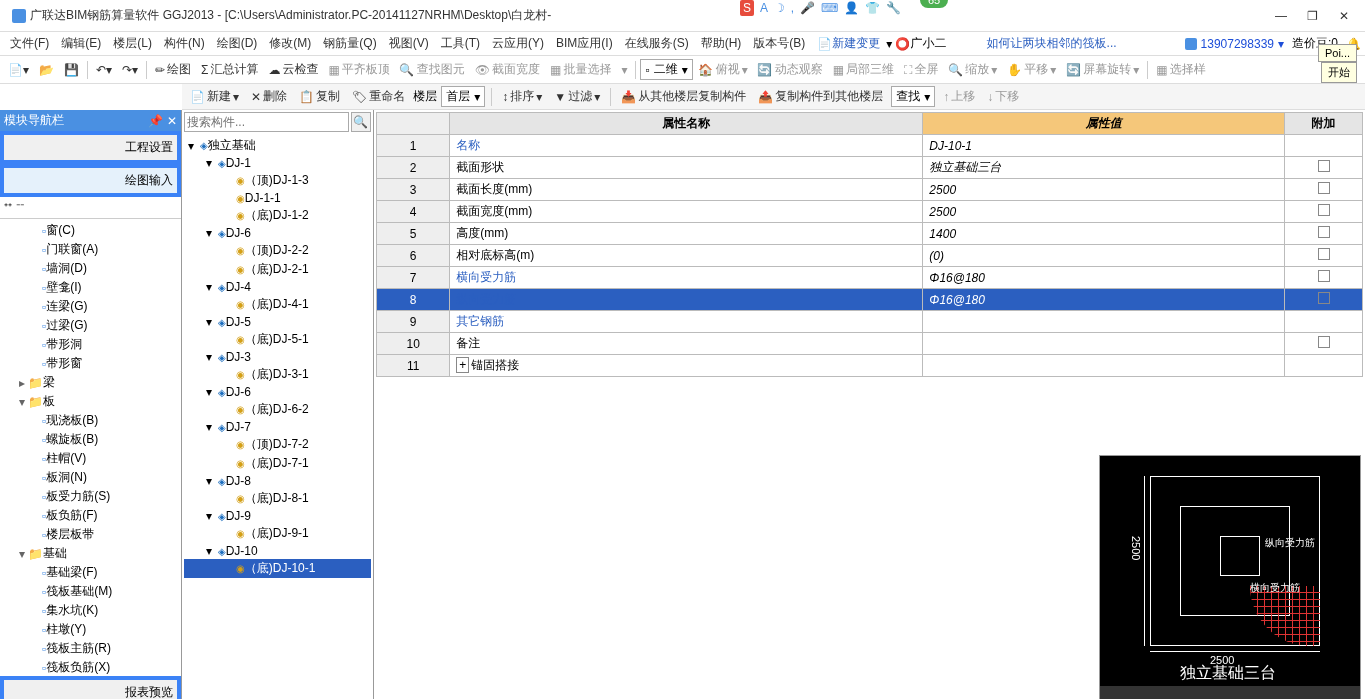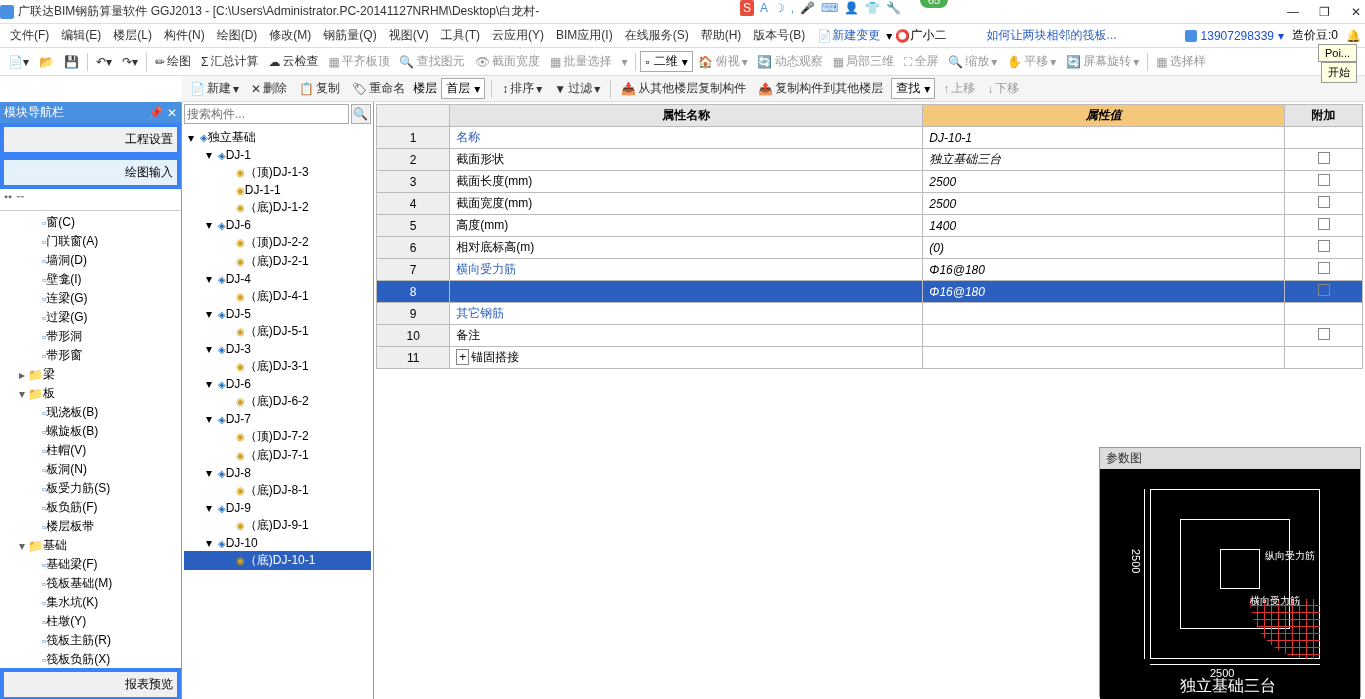--- a/index.html
+++ b/index.html
@@ -1,17 +1,17 @@
 <!DOCTYPE html>
 <html><head>
 <meta charset="utf-8">
 <style>
 * { box-sizing: border-box; margin: 0; padding: 0; font-family: "Microsoft YaHei", SimSun, sans-serif; font-size: 12px; }
 body { background: #fff; overflow: hidden; }
-.titlebar { display: flex; align-items: center; height: 24px; background: #fff; border-bottom: 1px solid #ddd; padding: 0 0; }
+.titlebar { display: flex; align-items: center; height: 32px; background: #fff; border-bottom: 1px solid #ddd; padding: 0 12px; }
 .titlebar-icon { width: 14px; height: 14px; background: #4a90e2; border-radius: 2px; margin-right: 4px; }
 .titlebar-text { flex: 1; color: #333; }
 .titlebar-btns { display: flex; gap: 18px; }
 .titlebar-btn { width: 14px; height: 14px; color: #333; cursor: pointer; }
 .overlay-icons { position: absolute; top: 0; left: 740px; display: flex; gap: 6px; align-items: center; }
 .badge { position: absolute; top: -8px; left: 920px; background: #4caf50; color: #fff; padding: 2px 8px; border-radius: 10px; font-size: 11px; }
 .menubar { display: flex; align-items: center; height: 24px; padding: 0 4px; border-bottom: 1px solid #ddd; }
 .menu-item { padding: 2px 6px; cursor: pointer; color: #333; }
 .menu-right { margin-left: auto; display: flex; gap: 8px; align-items: center; }
 .menu-link { color: #2b5fc0; }
@@ -560,21 +560,20 @@
           <tr>
             <td class="rownum">11</td>
             <td class="name-col"><span class=""><span style="border:1px solid #888;padding:0 2px;margin-right:2px">+</span>锚固搭接</span></td>
             <td class="val-col"></td>
             <td class="add-col"></td>
           </tr>
         </tbody>
     </table>
 
     <div class="param-panel">
-      <div class="param-title">参数图</div>
       <div class="param-canvas">
         <div class="param-rect" style="left:50px;top:20px;width:170px;height:170px"></div>
         <div class="param-rect" style="left:80px;top:50px;width:110px;height:110px"></div>
         <div class="param-rect" style="left:120px;top:80px;width:40px;height:40px"></div>
         <div class="param-hatch" style="left:150px;top:130px;width:70px;height:60px;border-radius:0 0 0 60px"></div>
         <div class="param-text" style="left:30px;top:80px;writing-mode:vertical-rl">2500</div>
         <div class="param-text" style="left:110px;top:198px">2500</div>
         <div class="param-text" style="left:165px;top:80px;font-size:10px">纵向受力筋</div>
         <div class="param-text" style="left:150px;top:125px;font-size:10px">横向受力筋</div>
         <div class="param-text" style="left:80px;bottom:2px;font-size:16px">独立基础三台</div>

